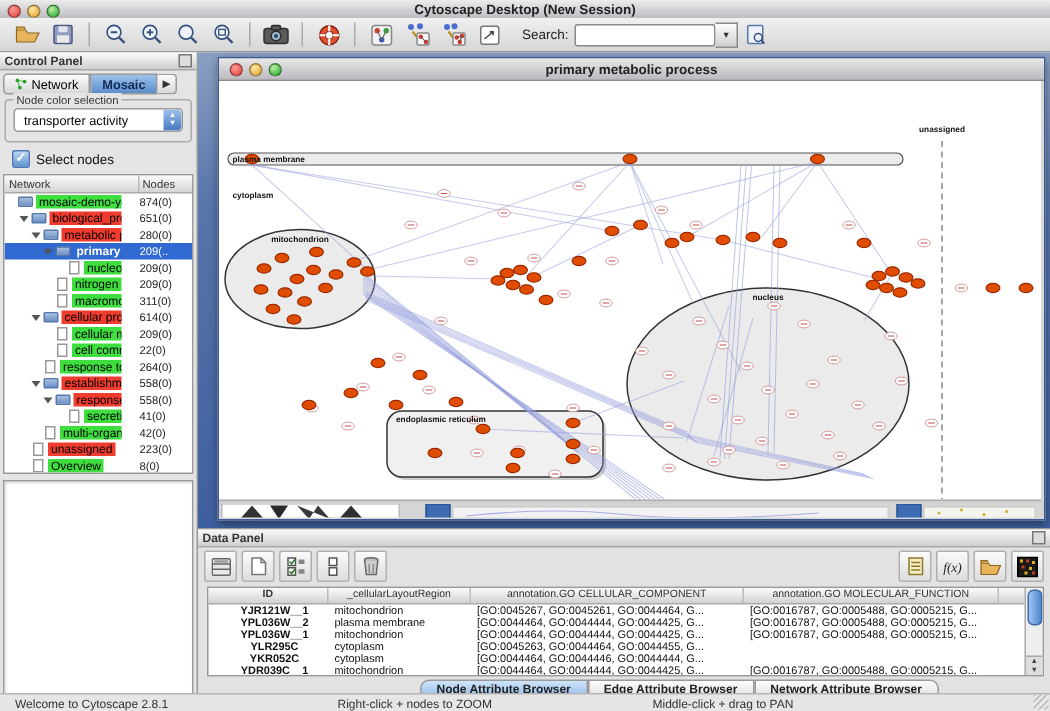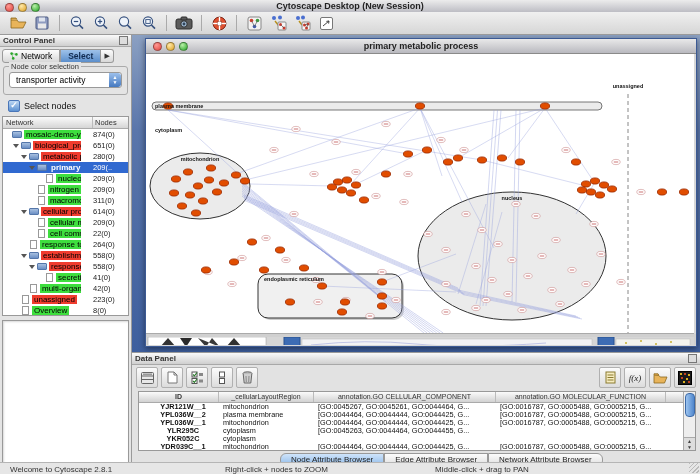--- a/index.html
+++ b/index.html
@@ -123,21 +123,21 @@
   .cREG{width:95px;padding-left:4px;}
   .cCC{width:182px;padding-left:4px;}
   .cMF{width:170px;padding-left:4px;}
   #dp-scroll{position:absolute;right:0;top:0;bottom:0;width:11px;background:#eee;
     border-left:1px solid #aaa;}
   #dp-thumb{position:absolute;left:1px;top:1px;width:8px;height:22px;border-radius:4px;
     background:linear-gradient(90deg,#9cc4f0,#4f86cc);border:1px solid #3c6aa8;}
   .scroll-arrows{position:absolute;bottom:0;left:0;width:100%;font-size:5px;color:#444;
     text-align:center;line-height:6px;background:#ddd;border-top:1px solid #aaa;}
   #dp-tabs{display:flex;margin:2px 0 0 148px;}
-  .dp-tab{height:12px;font-size:8px;font-weight:normal;color:#222;padding:0 10px;
+  .dp-tab{height:12px;font-size:8px;font-weight:bold;color:#222;padding:0 10px;
     border:1px solid #999;background:linear-gradient(#fcfcfc,#ddd);line-height:12px;}
   .dp-tab.sel{background:linear-gradient(#cfe4fa,#8cb8e8);}
   .dp-tab:first-child{border-radius:6px 0 0 6px;}
   .dp-tab:last-child{border-radius:0 6px 6px 0;}
 
   
   #statusbar{left:0;top:462px;width:700px;height:12px;background:#e6e6e6;
     border-top:1px solid #b5b5b5;font-size:8px;color:#333;display:flex;align-items:center;}
   #statusbar span{position:absolute;}
   #grip{position:absolute;right:1px;top:463px;width:10px;height:10px;
@@ -252,40 +252,52 @@
       <line x1="10.5" y1="10" x2="14" y2="9" stroke="#555" stroke-width="0.7"></line>
       <line x1="12.5" y1="13" x2="14" y2="9" stroke="#555" stroke-width="0.7"></line>
     </svg>
   </div>
   <div class="tbtn">
     <svg width="15" height="15" viewBox="0 0 15 15">
       <rect x="1.5" y="1.5" width="12" height="12" rx="1.5" fill="#fff" stroke="#777"></rect>
       <path d="M4 10 L10 5 M10 5 l-2.6 0.4 M10 5 l-0.4 2.6" stroke="#444" stroke-width="1" fill="none"></path>
     </svg>
   </div>
+  <div id="search-wrap">
+    <span id="search-label">Search:</span>
+    <input id="search-input" type="text" value="" style="">
+    <div id="search-combo">▾</div>
+    <div class="tbtn">
+      <svg width="14" height="14" viewBox="0 0 14 14">
+        <rect x="1.5" y="1" width="10" height="12" rx="1" fill="#eef3fa" stroke="#5577aa"></rect>
+        <circle cx="8.5" cy="9" r="2.6" fill="none" stroke="#35507e" stroke-width="1"></circle>
+        <line x1="10.3" y1="10.8" x2="12.5" y2="13" stroke="#35507e" stroke-width="1.2"></line>
+      </svg>
+    </div>
+  </div>
 </div>
 
 <div class="abs" id="control-panel">
   <div class="panel-hdr">
     <span>Control Panel</span>
     <div class="float-ico"></div>
   </div>
   <div id="cp-tabs">
     <div class="cp-tab">
       <svg class="net-ico" viewBox="0 0 10 10">
         <circle cx="2" cy="2" r="1.6" fill="#2aa52a"></circle>
           <circle cx="8" cy="3" r="1.6" fill="#2aa52a"></circle>
         <circle cx="4" cy="8" r="1.6" fill="#2aa52a"></circle>
         <line x1="2" y1="2" x2="8" y2="3" stroke="#2aa52a" stroke-width="0.7"></line>
         <line x1="2" y1="2" x2="4" y2="8" stroke="#2aa52a" stroke-width="0.7"></line>
       </svg>
       <span>Network</span>
     </div>
     <div class="cp-tab sel">
-      <span>Select</span>
+      <span>Mosaic</span>
     </div>
     <div class="cp-tab-arrow">▶</div>
   </div>
 
   <div id="groupbox">
     <legend>Node color selection</legend>
     <div id="dropdown">
       <span>transporter activity</span>
       <span class="stepper">▲<br>▼</span>
     </div>
@@ -783,20 +795,21 @@
             <div class="cMF">[GO:0016787, GO:0005488, GO:0005215, G...</div>
           </div>
           <div class="drow">
             <div class="cID">YLR295C</div>
             <div class="cREG">cytoplasm</div>
             <div class="cCC">[GO:0045263, GO:0044464, GO:0044455, G...</div>
           </div>
           <div class="drow">
             <div class="cID">YKR052C</div>
             <div class="cREG">cytoplasm</div>
+            <div class="cCC">[GO:0044464, GO:0044446, GO:0044444, G...</div>
           </div>
           <div class="drow">
             <div class="cID">YDR039C__1</div>
             <div class="cREG">mitochondrion</div>
             <div class="cCC">[GO:0044464, GO:0044444, GO:0044425, G...</div>
             <div class="cMF">[GO:0016787, GO:0005488, GO:0005215, G...</div>
           </div>
         </div>
     </div>
     <div id="dp-scroll">

